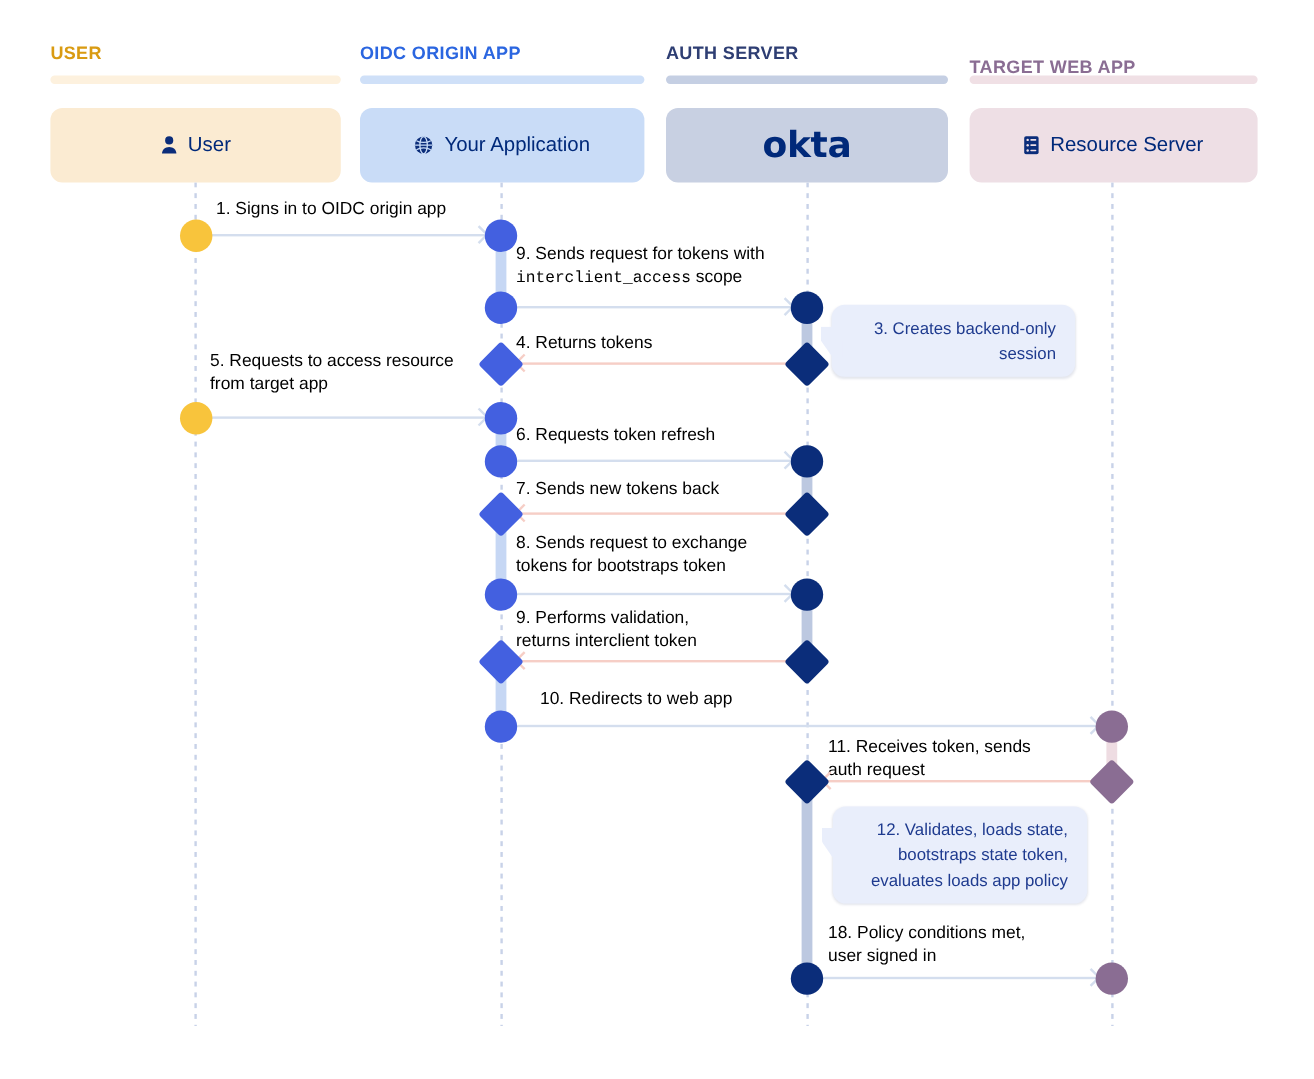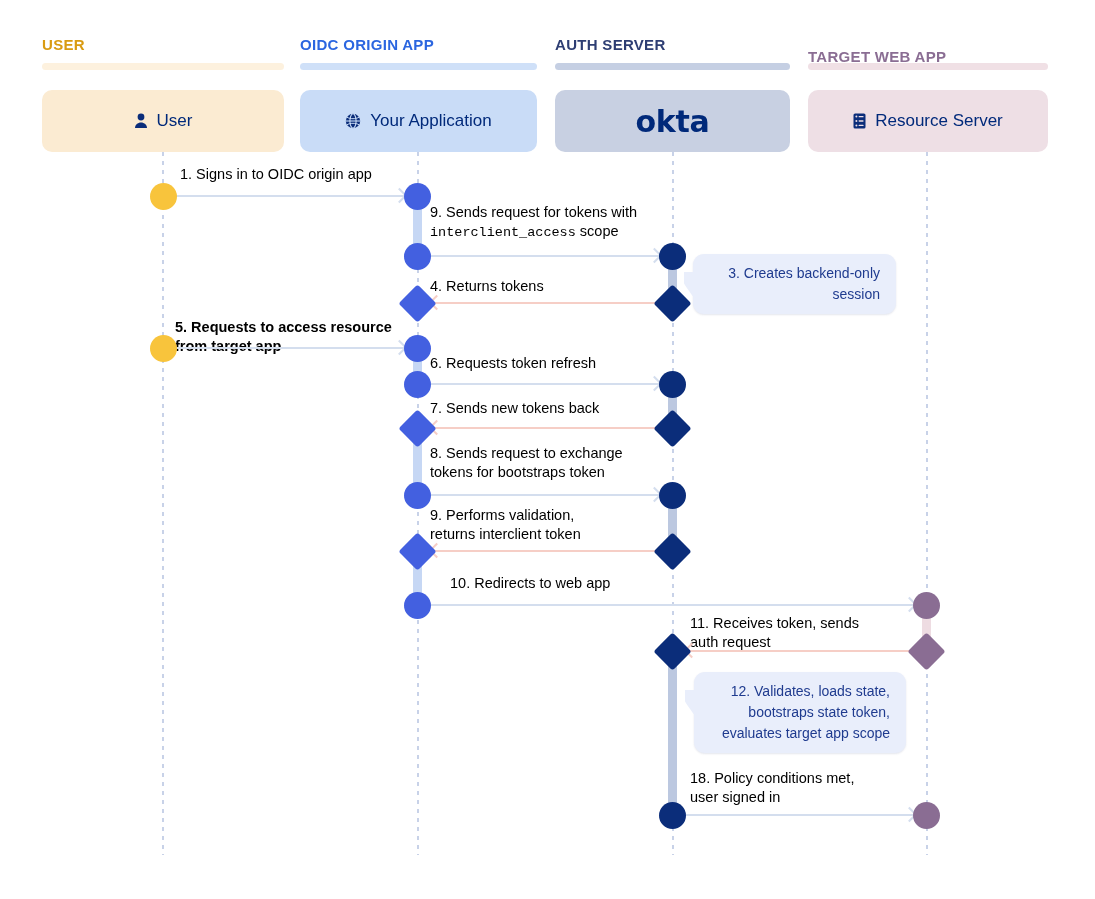--- a/index.html
+++ b/index.html
@@ -215,21 +215,21 @@
   </div>
 
   <div class="msg" style="left:430px; top:277px; width:240px;">4. Returns tokens</div>
   <div class="arrow left" style="left:431px; top:297px; width:229px; color:#F6CEC6;">
     <div class="shaft" style="background:#F6CEC6;"></div>
     <div class="head"></div>
   </div>
   <div class="node-d" style="left:404px; top:290px; background:#4360E0;"></div>
   <div class="node-d" style="left:659px; top:290px; background:#0B2D7A;"></div>
 
-  <div class="msg" style="left:175px; top:318px; width:230px;font-weight:bold;">
+  <div class="msg" style="left:175px; top:292px; width:230px;">
     <span>5. Requests to access resource</span><br>
     <span>from target app</span>
   </div>
   <div class="arrow right" style="left:176px; top:342px; width:229px; color:#D4DEEE;">
     <div class="shaft" style="background:#D4DEEE;"></div>
     <div class="head"></div>
   </div>
   <div class="node-c" style="left:150px; top:335px; background:#F8C43C;"></div>
   <div class="node-c" style="left:404px; top:335px; background:#4360E0;"></div>
 
@@ -287,21 +287,21 @@
     <div class="shaft" style="background:#F6CEC6;"></div>
     <div class="head"></div>
   </div>
   <div class="node-d" style="left:659px; top:638px; background:#0B2D7A;"></div>
   <div class="node-d" style="left:913px; top:638px; background:#8A6D93;"></div>
 
   <div class="note" style="left:694px; top:672px; width:212px; text-align:right;">
     <div class="tail"></div>
     <div>12. Validates, loads state,</div>
     <div>bootstraps state token,</div>
-    <div>evaluates target app scope</div>
+    <div>evaluates loads app policy</div>
   </div>
 
   <div class="msg" style="left:690px; top:769px; width:225px;">
     <span>18. Policy conditions met,</span><br>
     <span>user signed in</span>
   </div>
   <div class="arrow right" style="left:686px; top:809px; width:229px; color:#D4DEEE;">
     <div class="shaft" style="background:#D4DEEE;"></div>
     <div class="head"></div>
   </div>

